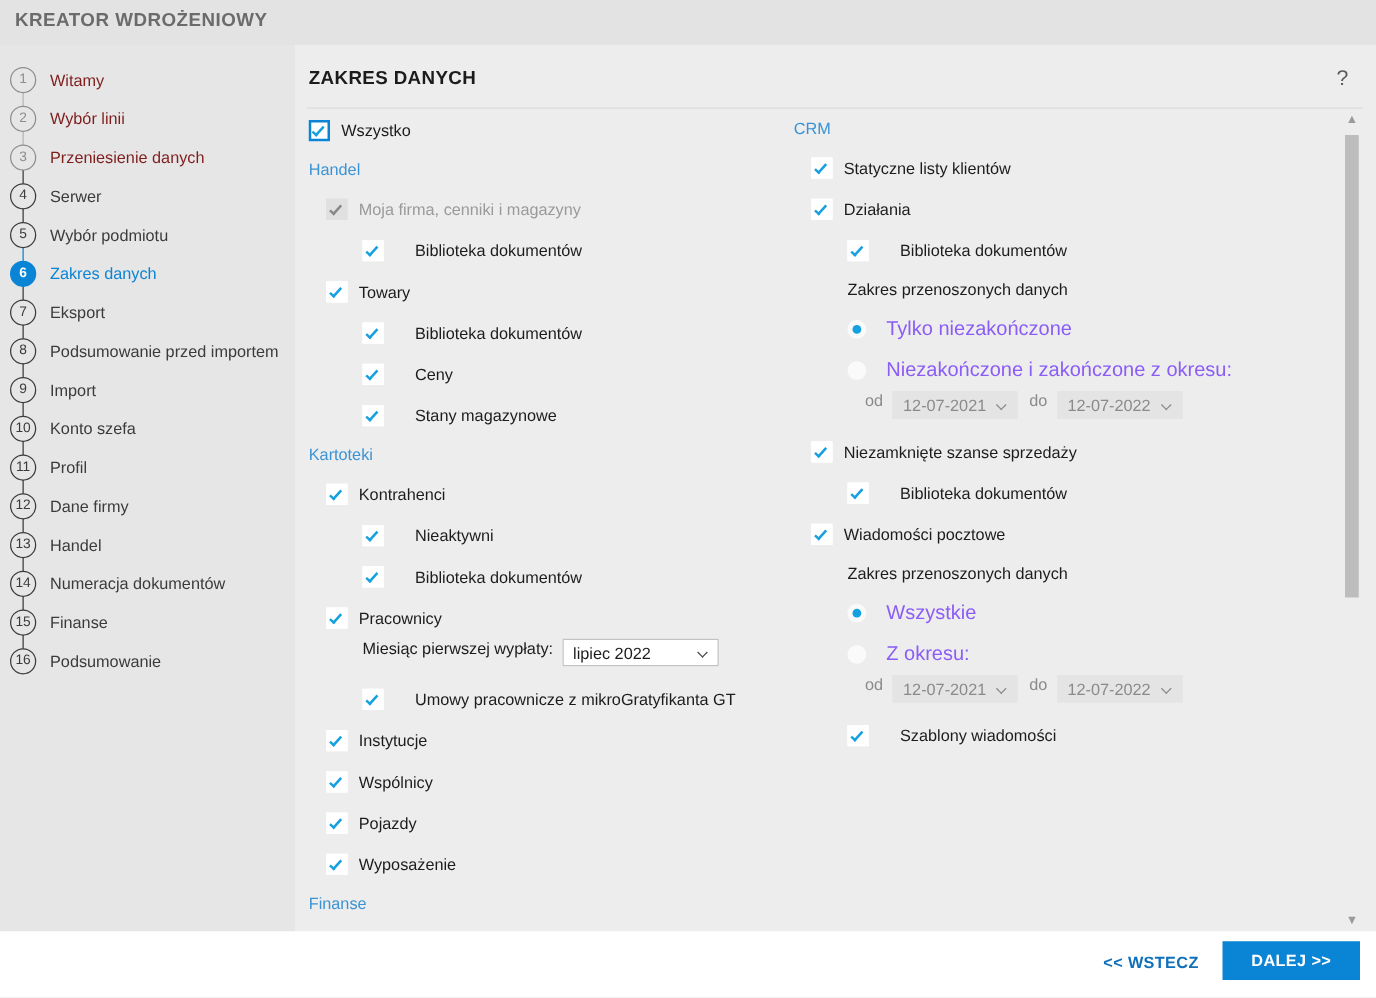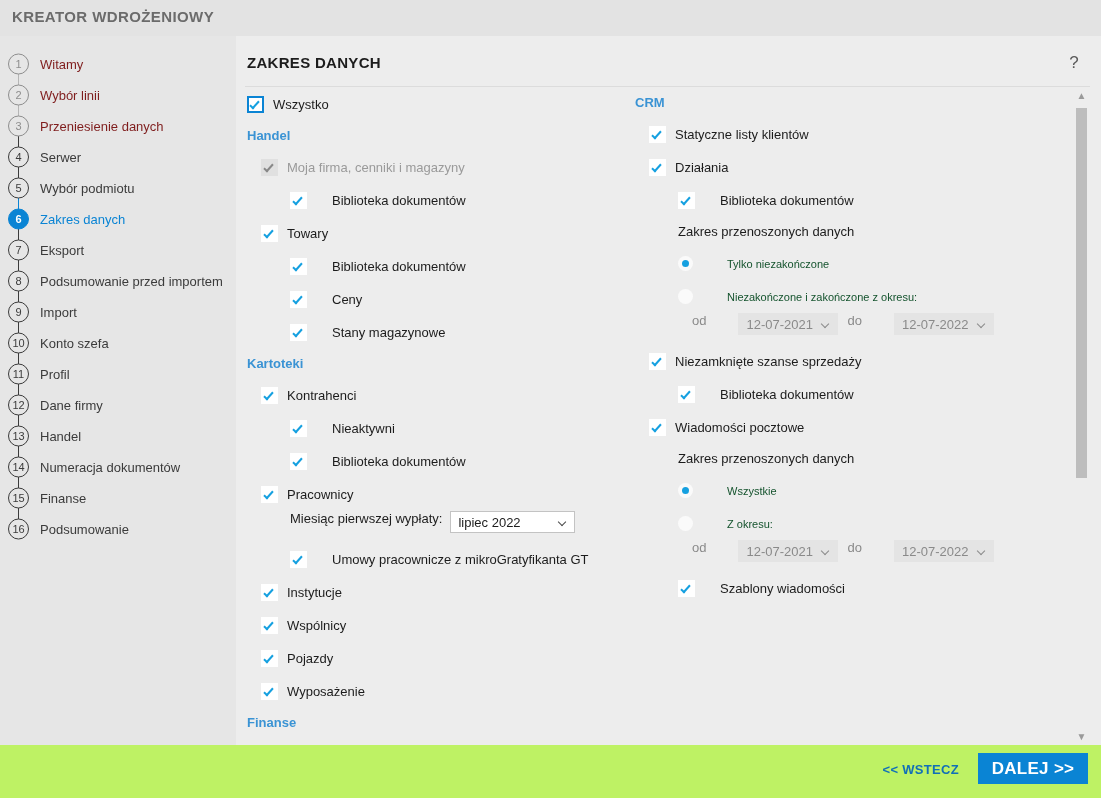--- a/index.html
+++ b/index.html
@@ -93,21 +93,21 @@
   }
   .sb-arrow.up{top:0;}
   .sb-arrow.down{bottom:0;}
   .sb-thumb{
     position:absolute;left:2px;top:20px;width:11px;height:370px;
     background:#bdbdbd;cursor:pointer;
   }
   
   .group-label{
     color:#3a93d4;font-size:13px;
-    height:30px;line-height:30px;font-weight:bold;
+    height:30px;line-height:30px;
   }
   .row{
     display:flex;align-items:center;height:33px;
   }
   .indent-1{margin-left:14px;}
   .indent-2{margin-left:43px;gap:16px;}
   .indent-3{margin-left:57px;}
   .cb{
     width:17px;height:17px;box-sizing:border-box;
     background:#fff;border:1px solid #fff;
@@ -132,21 +132,21 @@
   }
   
   .radio{
     width:15px;height:15px;border-radius:50%;
     background:#fafafa;position:relative;flex:0 0 auto;cursor:pointer;
   }
   .radio.sel::after{
     content:"";position:absolute;left:4px;top:4px;
     width:7px;height:7px;border-radius:50%;background:#15a0e0;
   }
-  .radio-label{margin-left:18px;font-size:11px;color:#14532d;}
+  .radio-label{margin-left:0;font-size:16px;color:#8b5cf6;}
   
   .sel-wrap{display:flex;align-items:flex-start;height:32px;}
   .sel-caption{font-size:13px;color:#1c1c1c;margin-right:8px;}
   .sel-caption.dim{color:#8a8a8a;}
   .select{
     position:relative;height:22px;box-sizing:border-box;
     background:#fff;border:1px solid #c3c3c3;
     font-size:13px;color:#1c1c1c;
     display:flex;align-items:center;cursor:pointer;
   }
@@ -159,37 +159,37 @@
     width:8px;height:8px;
   }
   .select .chev::before{
     content:"";position:absolute;left:0;top:1px;
     width:6px;height:6px;box-sizing:border-box;
     border:solid #4a4a4a;border-width:0 1.5px 1.5px 0;
     transform:rotate(45deg);
   }
   .select.disabled .chev::before{border-color:#8a8a8a;}
   .w-month{width:125px;}
-  .w-date{width:100px;margin-left:24px;}
+  .w-date{width:100px;}
   
   .footer{
     position:absolute;left:0;bottom:0;width:1101px;height:53px;
-    background:#bef264;
+    background:#ffffff;
   }
   .btn-back{
     position:absolute;right:136px;top:16px;
     font-size:13px;font-weight:bold;color:#1170b8;
     letter-spacing:.3px;cursor:pointer;background:none;border:0;
     font-family:inherit;
   }
   .btn-next{
     position:absolute;right:13px;top:8px;
     width:110px;height:31px;
     background:#0a84d4;color:#fff;border:0;
-    font-size:17px;font-weight:bold;letter-spacing:.3px;
+    font-size:13px;font-weight:bold;letter-spacing:.3px;
     cursor:pointer;font-family:inherit;
   }
 </style>
 </head>
 <body>
 
 <div class="app-header">
   <div class="app-title">KREATOR WDROŻENIOWY</div>
 </div>
 

